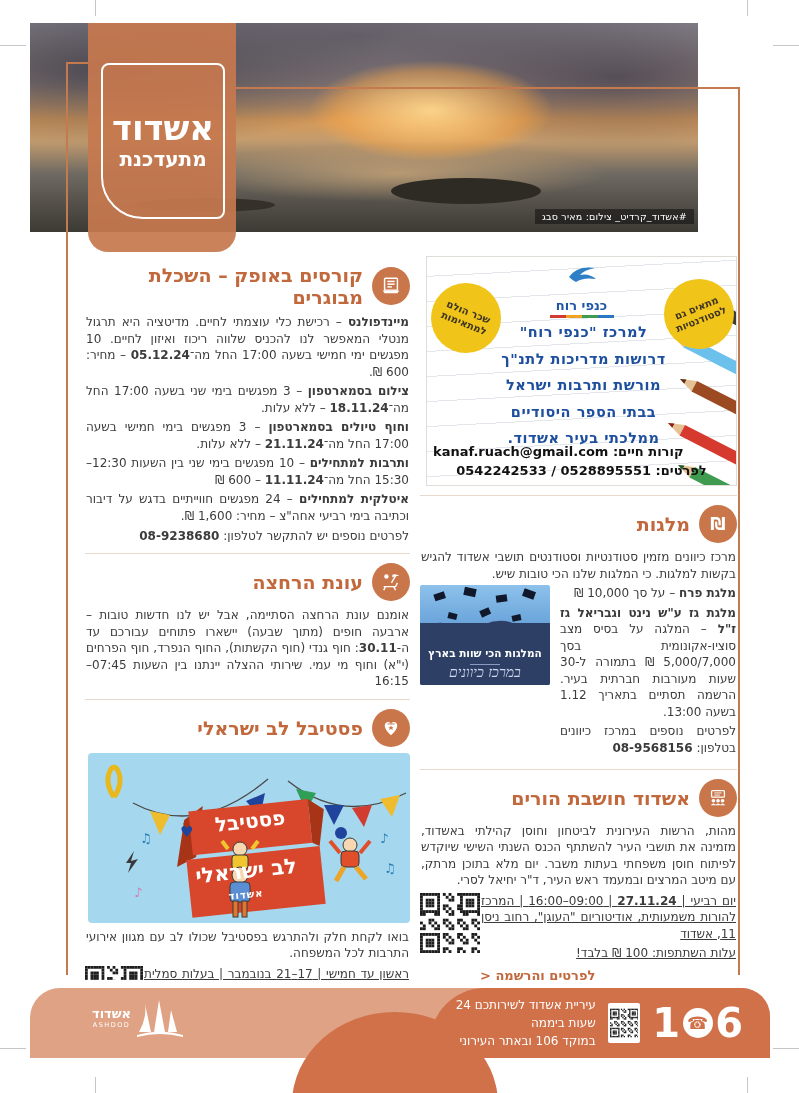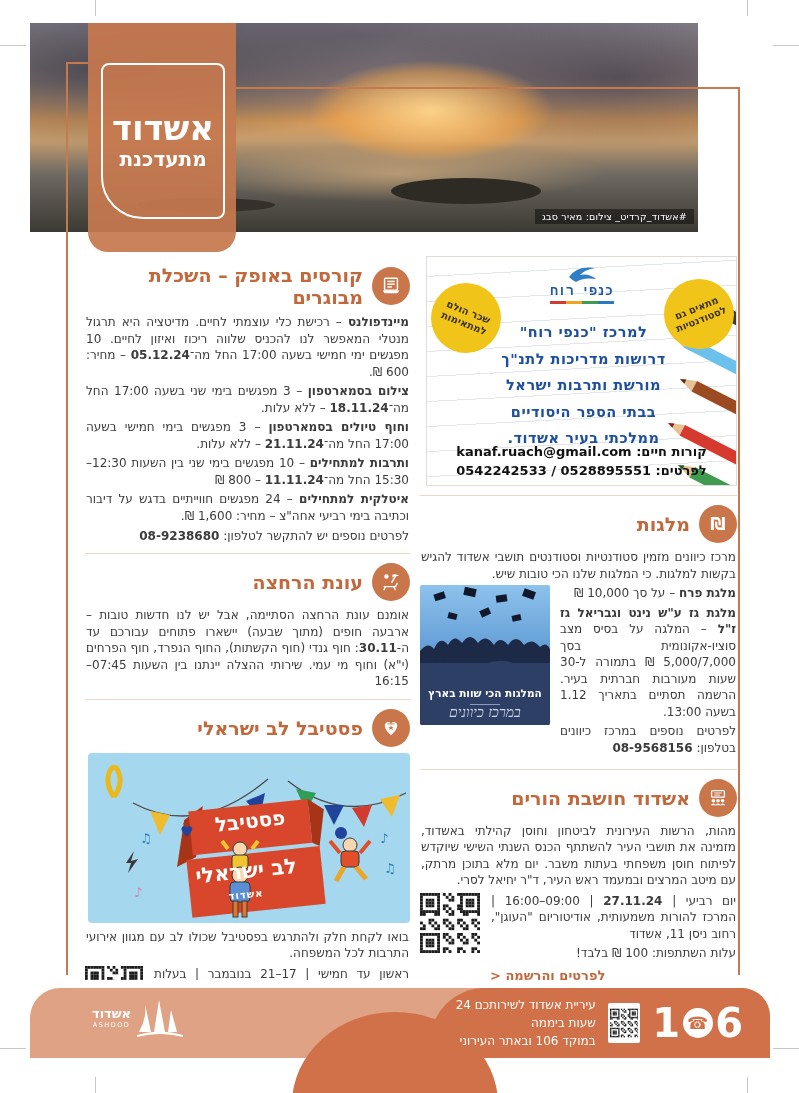--- a/index.html
+++ b/index.html
@@ -35,43 +35,43 @@
   .sec-head{display:flex;align-items:center;gap:9px;margin:8px 0 6px;}
   .sec-title{color:#c1683c;font-weight:700;font-size:19px;}
   .icon-circle{flex:0 0 38px;width:38px;height:38px;border-radius:50%;background:#c9764a;
     display:flex;align-items:center;justify-content:center;color:#fff;}
   .icon-circle svg{display:block;}
   .para{margin:0 1px 3px;font-size:12px;line-height:1.38;text-align:justify;text-align-last:right;}
   .b{font-weight:700;}
   hr.div{border:none;border-top:1px solid #ead9cb;margin:9px 0;}
   .more-link{color:#c1683c;font-weight:700;font-size:13px;margin-top:6px;cursor:pointer;}
   .qr{color:#1c1c1c;background:#fff;}
-  .row{display:flex;gap:10px;align-items:flex-start;margin-top:4px;}
+  .row{display:flex;align-items:flex-start;margin-top:4px;text-decoration:underline;}
   .row .grow{flex:1;}
   
   .ad-card{position:relative;width:309px;height:228px;background:
       repeating-linear-gradient(-3deg,#ffffff 0 24px,#e3e7ec 24px 25px);
       border:1px solid #e0ddd8;overflow:hidden;}
   .ad-badge{position:absolute;width:70px;height:70px;border-radius:50%;background:#f0c419;
       display:flex;align-items:center;justify-content:center;text-align:center;
       font-weight:700;font-size:10px;line-height:1.25;color:#3d3426;padding:4px;box-sizing:border-box;}
   .badge-r{right:2px;top:22px;transform:rotate(-22deg);}
   .badge-l{left:4px;top:26px;transform:rotate(22deg);}
   .ad-logo{position:absolute;top:6px;left:0;right:0;display:flex;flex-direction:column;align-items:center;}
-  .ad-brand{color:#1f56a8;font-weight:700;font-size:13px;margin-top:1px;font-family:Liberation Mono, monospace;}
+  .ad-brand{color:#1f56a8;font-weight:700;font-size:13px;margin-top:15px;}
   .ad-brand-bar{width:64px;height:3px;margin-top:2px;
       background:linear-gradient(90deg,#d23b2f 0 25%,#f0a321 25% 50%,#3f9b4f 50% 75%,#2a78c2 75% 100%);}
   .ad-lines{position:absolute;top:62px;left:34px;right:30px;text-align:center;}
   .ad-line{color:#1d4f9e;font-weight:700;font-size:14.5px;line-height:26.5px;letter-spacing:.5px;}
-  .ad-contact{position:absolute;left:6px;right:6px;bottom:26px;text-align:center;font-size:13px;color:#111;}
+  .ad-contact{position:absolute;left:6px;right:6px;bottom:26px;text-align:left;font-size:13px;color:#111;}
   .ad-phones{position:absolute;left:6px;right:6px;bottom:7px;text-align:center;font-size:13px;color:#111;}
   .pencils{position:absolute;right:-4px;top:30px;}
   
   .media-row{display:flex;gap:9px;align-items:flex-start;}
-  .grad-img{flex:0 0 130px;width:130px;height:140px;position:relative;overflow:hidden;border-radius:2px;}
+  .grad-img{flex:0 0 130px;width:130px;height:100px;position:relative;overflow:hidden;border-radius:2px;}
   .grad-sky{position:absolute;inset:0;background:linear-gradient(180deg,#8ec2ec 0%,#5a97d2 55%,#3c6fae 100%);}
   .grad-navy{position:absolute;left:0;right:0;bottom:0;height:62px;background:#2e3f66;}
   .grad-wave{position:absolute;left:0;right:0;bottom:56px;}
   .grad-cap1{position:absolute;left:0;right:0;bottom:26px;text-align:center;color:#fff;font-weight:700;font-size:10.5px;}
   .grad-rule{position:absolute;left:50px;right:50px;bottom:20px;border-top:1px solid #8c9ac0;}
   .grad-cap2{position:absolute;left:0;right:0;bottom:4px;text-align:center;color:#cdd7ee;
       font-style:italic;font-size:14px;font-family:"DejaVu Serif","Liberation Serif",serif;}
   
   .fest{position:relative;width:322px;height:170px;background:#a5d8ee;border-radius:4px;overflow:hidden;margin:4px 0 6px;}
   .fest-banner-text{position:absolute;color:#fff;font-weight:700;text-align:center;transform:rotate(-6deg);width:110px;}
@@ -135,21 +135,21 @@
           <line x1="8" y1="13" x2="13" y2="13"></line>
           <path d="M3 17 h18 l-2 3 H5 Z" fill="#fff" stroke="none"></path>
         </svg>
       </div>
       <div class="sec-title">קורסים באופק – השכלת מבוגרים</div>
     </div>
     <div>
         <p class="para"><span class="b">מיינדפולנס</span><span> – רכישת כלי עוצמתי לחיים. מדיטציה היא תרגול מנטלי המאפשר לנו להכניס שלווה ריכוז ואיזון לחיים. 10 מפגשים ימי חמישי בשעה 17:00 החל מה־</span><span class="b">05.12.24</span><span> – מחיר: 600 ₪.</span></p>
         <p class="para"><span class="b">צילום בסמארטפון</span><span> – 3 מפגשים בימי שני בשעה 17:00 החל מה־</span><span class="b">18.11.24</span><span> – ללא עלות.</span></p>
         <p class="para"><span class="b">וחוף טיולים בסמארטפון</span><span> – 3 מפגשים בימי חמישי בשעה 17:00 החל מה־</span><span class="b">21.11.24</span><span> – ללא עלות.</span></p>
-        <p class="para"><span class="b">ותרבות למתחילים</span><span> – 10 מפגשים בימי שני בין השעות 12:30–15:30 החל מה־</span><span class="b">11.11.24</span><span> – 800 ₪</span></p>
+        <p class="para"><span class="b">ותרבות למתחילים</span><span> – 10 מפגשים בימי שני בין השעות 12:30–15:30 החל מה־</span><span class="b">11.11.24</span><span> – 600 ₪</span></p>
         <p class="para"><span class="b">איטלקית למתחילים</span><span> – 24 מפגשים חווייתיים בדגש על דיבור וכתיבה בימי רביעי אחה"צ – מחיר: 1,600 ₪.</span></p>
         <p class="para"><span>לפרטים נוספים יש להתקשר לטלפון: </span><span class="b">08-9238680</span></p>
       </div>
 
     <hr class="div">
 
     <div class="sec-head">
       <div class="icon-circle">
         <svg width="22" height="22" viewBox="0 0 24 24" fill="none" stroke="#fff" stroke-width="1.5">
           <circle cx="7" cy="6" r="2.4" fill="#fff" stroke="none"></circle>

